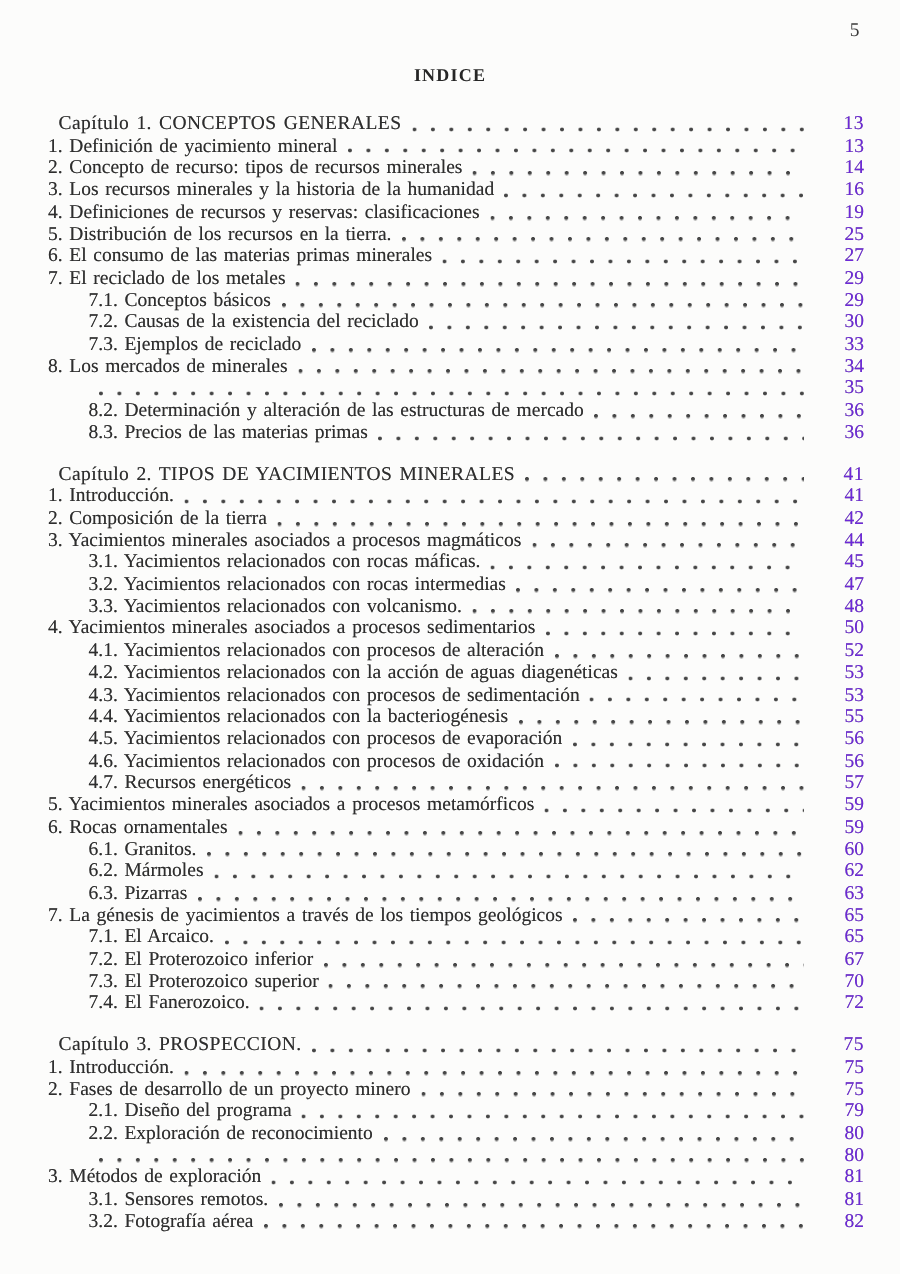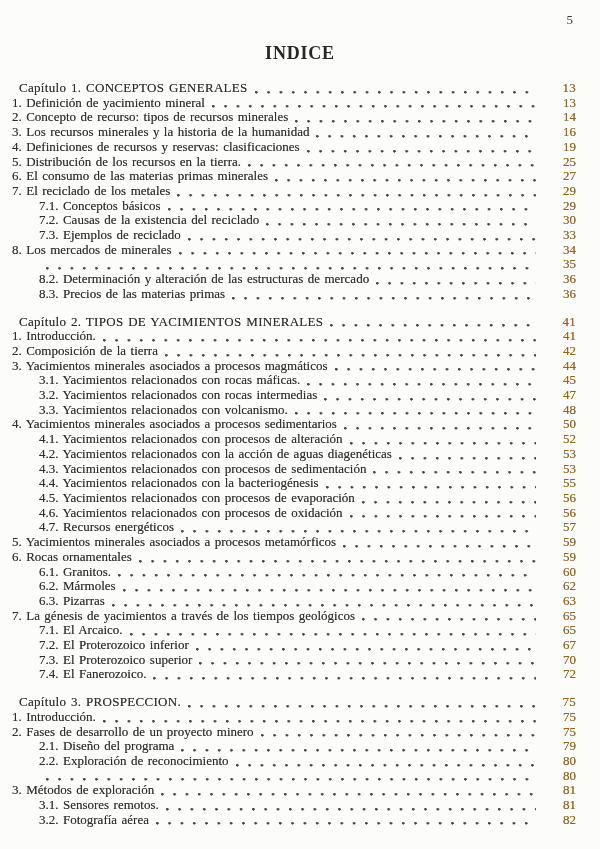--- a/index.html
+++ b/index.html
@@ -18,37 +18,38 @@
     position: absolute;
     top: 12px;
     right: 27px;
     font-size: 13px;
     color: #3a3a3a;
   }
   .doc-title {
     margin: 0;
     padding-top: 43px;
     text-align: center;
-    font-size: 18px;
+    font-size: 12px;
     font-weight: bold;
     letter-spacing: 0.8px;
     color: #262626;
   }
   .toc {
     padding: 17px 24px 0 0;
   }
   .chapter-block { margin: 0; }
   .chapter-block + .chapter-block { margin-top: 13px; }
   .toc-row {
     display: flex;
     align-items: baseline;
     line-height: 14.7px;
     font-size: 13px;
     word-spacing: 1.2px;
     white-space: nowrap;
+    margin-left: 20px;
   }
   .toc-row.lvl0 { padding-left: 19px; letter-spacing: 0.3px; }
   .toc-row.lvl1 { padding-left: 12px; }
   .toc-row.lvl2 { padding-left: 39px; }
   .label {
     flex: 0 0 auto;
     color: #2e2e2e;
     text-shadow: 0 0 0.4px rgba(46,46,46,0.55);
   }
   .leader {
@@ -58,21 +59,21 @@
     margin: 0 10px 2px 7px;
     background-image: radial-gradient(circle at 1.3px 1.3px, #464646 1.05px, rgba(0,0,0,0) 1.55px);
     background-size: 12.3px 3px;
     background-repeat: repeat-x;
     min-width: 12px;
   }
   .pagenum {
     flex: 0 0 auto;
     width: 30px;
     text-align: right;
-    color: #a16207;
+    color: #6d28d9;
     text-shadow: 0 0 0.4px rgba(46,46,46,0.5);
   }
 </style>
 </head>
 <body>
 
 <div class="page">
   <div class="page-corner-number">5</div>
   <h1 class="doc-title">INDICE</h1>
   <div class="toc">

